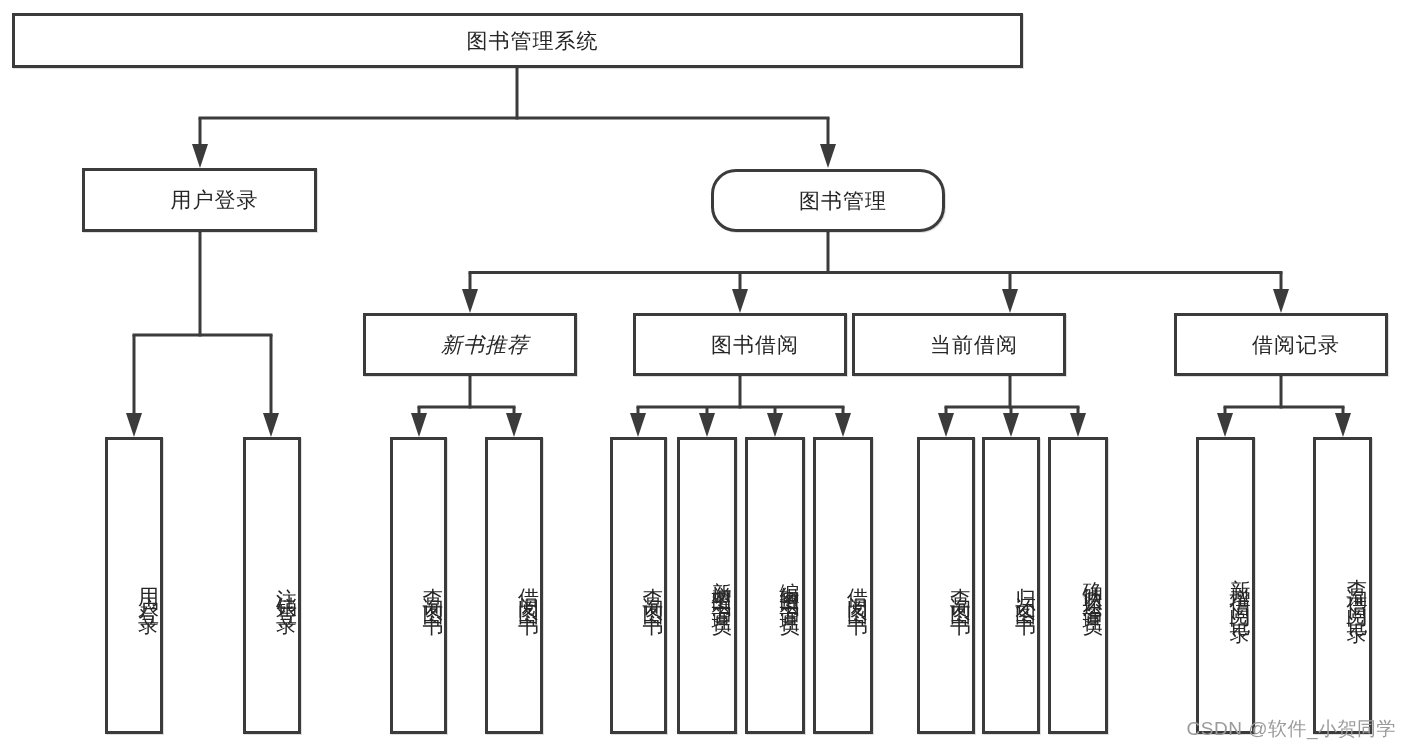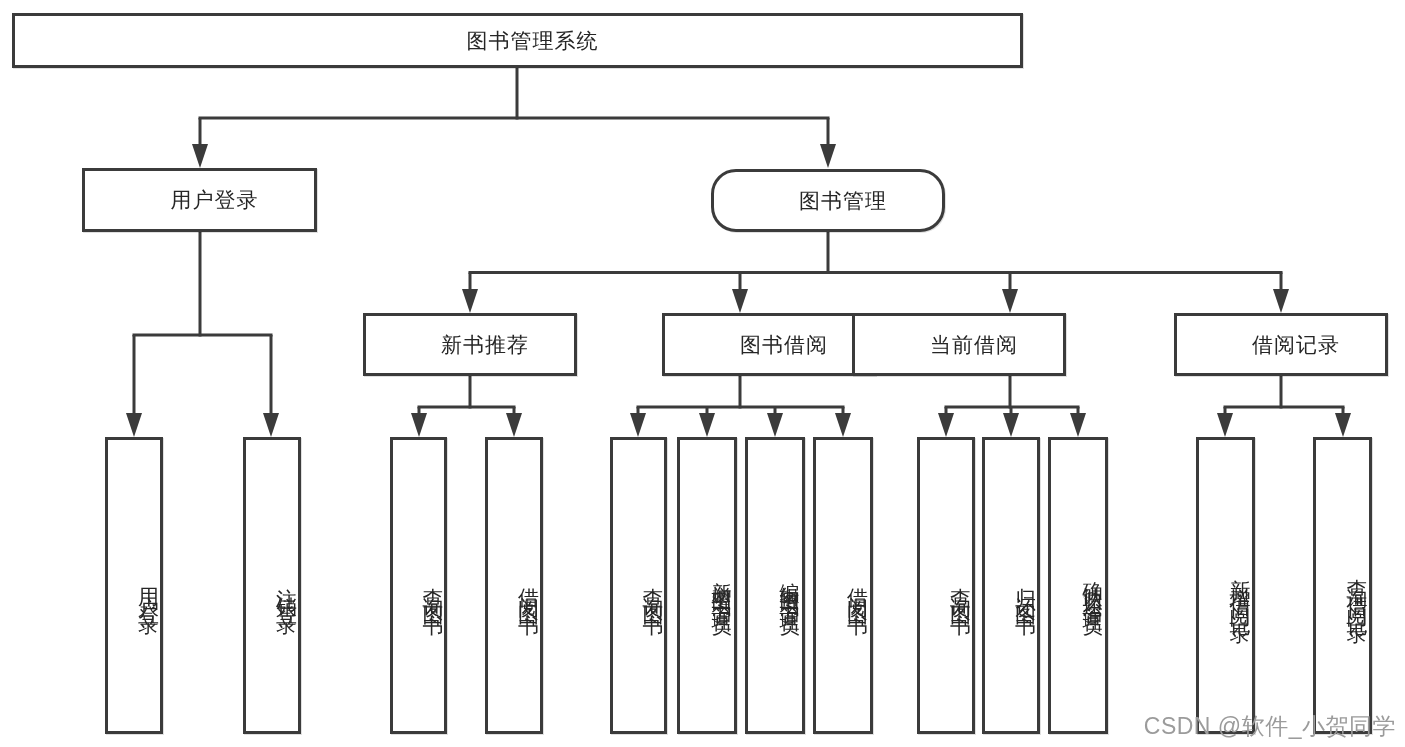--- a/index.html
+++ b/index.html
@@ -56,21 +56,21 @@
     padding-top: 6px;
   }
   .box.vertical.long {
     letter-spacing: 5px;
     font-size: 20px;
   }
   .watermark {
     position: absolute;
     right: 9px;
     bottom: 5px;
-    font-size: 23px;
+    font-size: 19px;
     color: var(--color-watermark);
     letter-spacing: 0.5px;
     white-space: nowrap;
   }
 </style>
 </head>
 <body>
 
 <div class="stage">
 
@@ -134,22 +134,22 @@
     <polygon points="1217,413 1233,413 1225,437"></polygon>
     <line x1="1343" y1="407" x2="1343" y2="417"></line>
     <polygon points="1335,413 1351,413 1343,437"></polygon>
   </svg>
 
   <div class="box" style="left:12px; top:13px; width:1011px; height:55px;">图书管理系统</div>
 
   <div class="box" style="left:82px; top:168px; width:235px; height:64px;">用户登录</div>
   <div class="box" style="left:711px; top:169px; width:234px; height:63px;border-radius:25px;">图书管理</div>
 
-  <div class="box" style="left:363px; top:313px; width:214px; height:63px;">新书推荐</div>
-  <div class="box" style="left:662px; top:313px; width:214px; height:63px;">图书借阅</div>
+  <div class="box" style="left:363px; top:313px; width:214px; height:63px;font-style:italic;">新书推荐</div>
+  <div class="box" style="left:633px; top:313px; width:214px; height:63px;">图书借阅</div>
   <div class="box" style="left:852px; top:313px; width:214px; height:63px;">当前借阅</div>
   <div class="box" style="left:1174px; top:313px; width:214px; height:63px;">借阅记录</div>
 
   <div class="box vertical" style="left:105px; top:437px; width:58px; height:297px;">用户登录</div>
   <div class="box vertical" style="left:243px; top:437px; width:58px; height:297px;">注销登录</div>
 
   <div class="box vertical" style="left:390px; top:437px; width:57px; height:297px;">查询图书</div>
   <div class="box vertical" style="left:485px; top:437px; width:58px; height:297px;">借阅图书</div>
 
   <div class="box vertical" style="left:610px; top:437px; width:57px; height:297px;">查询图书</div>

